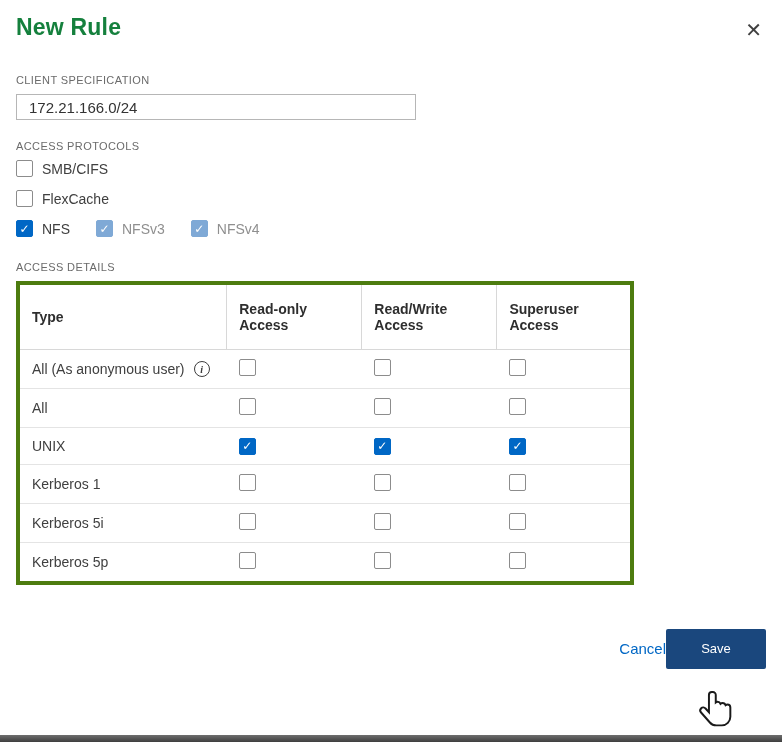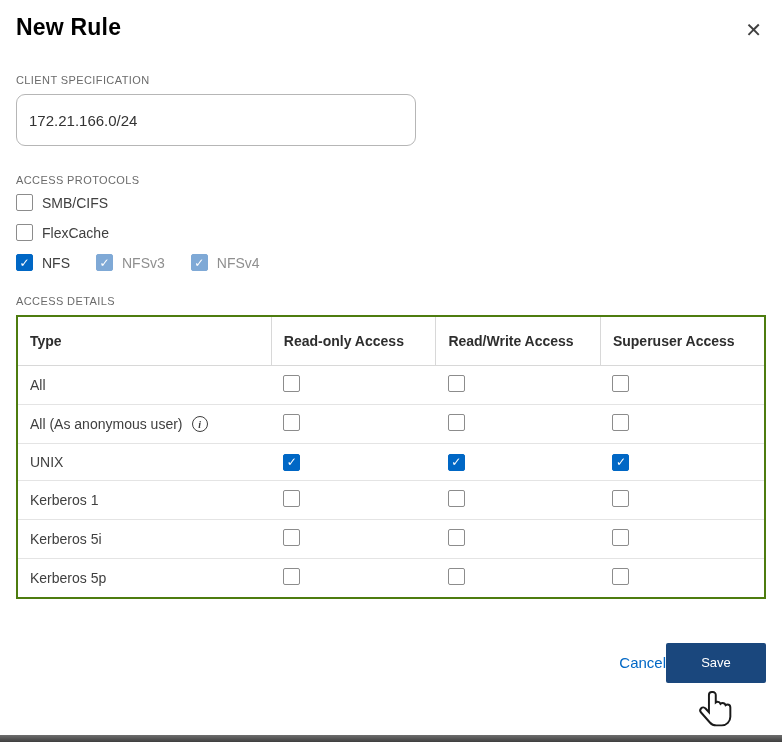--- a/index.html
+++ b/index.html
@@ -8,33 +8,33 @@
     font-family: "Liberation Sans", "DejaVu Sans", sans-serif;
     background: #ffffff;
     color: #404040;
     position: relative;
     overflow: hidden;
   }
   .dialog { padding: 14px 16px 0 16px; position: relative; height: 735px; }
 
   
   .dlg-header { display: flex; justify-content: space-between; align-items: flex-start; margin-bottom: 28px; }
-  .dlg-title { font-size: 23px; font-weight: 700; color: #000000; letter-spacing: 0.2px; }
+  .dlg-title { font-size: 23px; font-weight: 700; color: #15803d; letter-spacing: 0.2px; }
   .close-btn { font-size: 20px; color: #404040; cursor: pointer; line-height: 1; padding: 6px 4px; }
 
   
   .field-label { font-size: 11px; color: #6b6b6b; letter-spacing: 0.4px; margin-bottom: 8px; }
 
   
   .client-input {
-    width: 400px; height: 52px;
-    border: 1px solid #b6b6b6; border-radius: 9px;
+    width: 400px; height: 26px;
+    border: 1px solid #b6b6b6; border-radius: 0;
     font-size: 15px; color: #333333; padding: 0 12px;
     font-family: "Liberation Sans", sans-serif;
-    outline: none; margin-bottom: 28px; display: block;
+    outline: none; margin-bottom: 20px; display: block;
   }
 
   
   .cb {
     width: 17px; height: 17px; flex: 0 0 17px;
     border: 1px solid #8c8c8c; border-radius: 2px;
     background: #ffffff; display: inline-flex;
     align-items: center; justify-content: center;
   }
   .cb.checked { background: #0067c5; border-color: #0067c5; }
@@ -42,21 +42,21 @@
   .cb.checked::after {
     content: "\2713"; color: #ffffff; font-size: 12px; font-weight: 700; line-height: 1;
   }
   .cb-group { display: inline-flex; align-items: center; gap: 9px; cursor: pointer; }
   .cb-label { font-size: 14px; color: #404040; }
   .cb-label.muted { color: #8f8f8f; }
   .proto-row { margin-bottom: 13px; display: flex; align-items: center; gap: 26px; }
   .protocols-wrap { margin-bottom: 24px; }
 
   
-  table.access-table { width: 750px; border-collapse: collapse; border: 2px solid #4d7c0f; }
+  table.access-table { width: 618px; border-collapse: collapse; border: 4px solid #4d7c0f; }
   table.access-table th {
     text-align: left; font-size: 14px; font-weight: 700; color: #2e2e2e;
     padding: 16px 12px; border: 1px solid #d8d8d8; background: #ffffff;
   }
   table.access-table td {
     font-size: 14px; color: #404040;
     padding: 9px 12px; border-top: 1px solid #e4e4e4;
   }
   table.access-table col.c-type { width: 34%; }
   table.access-table col.c-chk { width: 22%; }
@@ -143,30 +143,30 @@
         <tr>
           <th>Type</th>
           <th>Read-only Access</th>
           <th>Read/Write Access</th>
           <th>Superuser Access</th>
         </tr>
       </thead>
     <tbody>
         <tr>
           <td><span class="type-cell">
-              <span>All</span>
-            </span></td>
-          <td><span class="cb"></span></td>
-          <td><span class="cb"></span></td>
-          <td><span class="cb"></span></td>
-        </tr>
-        <tr>
-          <td><span class="type-cell">
               <span>All (As anonymous user)</span>
               <span class="info-icon">i</span>
+            </span></td>
+          <td><span class="cb"></span></td>
+          <td><span class="cb"></span></td>
+          <td><span class="cb"></span></td>
+        </tr>
+        <tr>
+          <td><span class="type-cell">
+              <span>All</span>
             </span></td>
           <td><span class="cb"></span></td>
           <td><span class="cb"></span></td>
           <td><span class="cb"></span></td>
         </tr>
         <tr>
           <td><span class="type-cell">
               <span>UNIX</span>
             </span></td>
           <td><span class="cb checked"></span></td>

